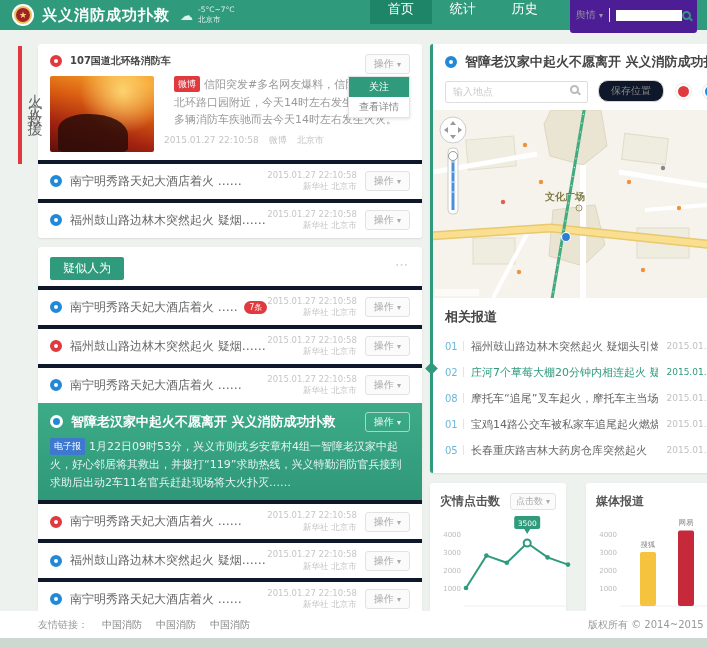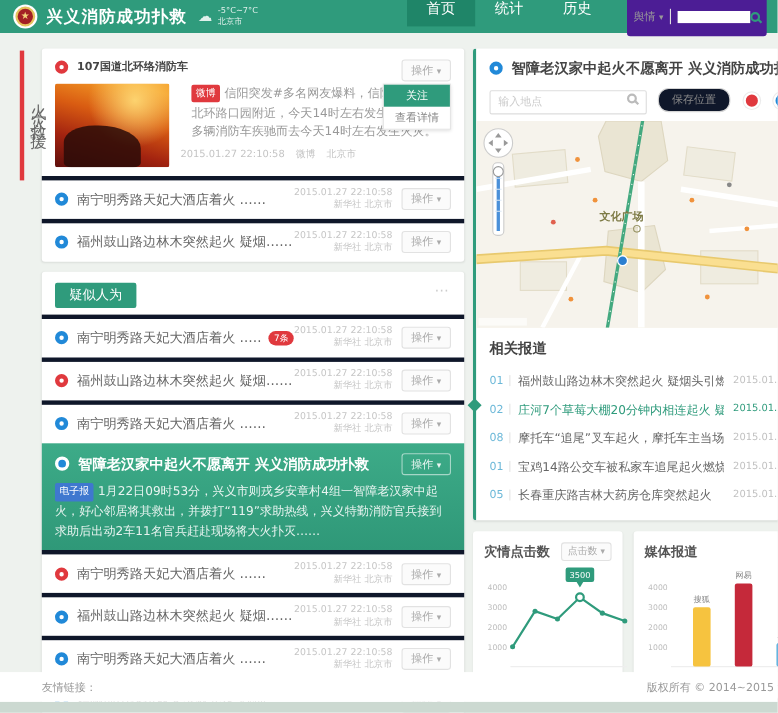--- a/index.html
+++ b/index.html
@@ -105,21 +105,21 @@
   .rel-title { font-size:13px; font-weight:bold; color:#444; margin-bottom:7px; }
   .rel-item { display:flex; align-items:center; height:26px; cursor:pointer; }
   .rel-num { font-size:10px; color:#6cb8d8; width:16px; flex:0 0 auto; }
   .vdiv { width:1px; height:10px; background:#e4e4e4; margin:0 7px 0 2px; flex:0 0 auto; }
   .rel-text { font-size:11px; color:#666; flex:1; white-space:nowrap; overflow:hidden; }
   .rel-date { font-size:9px; color:#c0c0c0; margin-left:8px; white-space:nowrap; flex:0 0 auto; }
   .rel-item.highlight .rel-text, .rel-item.highlight .rel-date { color:#2f9b7c; }
   .notch { position:absolute; left:-6px; top:320px; width:9px; height:9px; background:#2f9b7c; transform:rotate(45deg); }
 
   .charts-row { display:flex; margin-top:10px; }
-  .chart-card { width:136px; height:152px; padding:10px 10px 6px; margin-right:10px; flex:0 0 auto; }
+  .chart-card { width:136px; height:152px; padding:10px 10px 6px; margin-right:20px; flex:0 0 auto; }
   .chart-head { display:flex; align-items:center; justify-content:space-between; }
   .chart-title { font-size:12px; font-weight:bold; color:#555; white-space:nowrap; }
   .mini-dd { font-size:9px; color:#aaa; border:1px solid #e2e2e2; border-radius:3px; padding:1px 5px; background:#fbfbfb; white-space:nowrap; cursor:pointer; font-family:inherit; }
 
   
   .footer { position:absolute; left:0; top:611px; width:707px; height:27px; background:#fff; display:flex; align-items:center; font-size:10px; color:#999; z-index:5; }
   .footer .flabel { margin-left:38px; }
   .flink { margin-left:14px; color:#888; cursor:pointer; }
   .copyright { position:absolute; left:588px; white-space:nowrap; color:#999; }
   .bottom-strip { position:absolute; left:0; top:638px; width:707px; height:10px; background:#ccd9d1; }
@@ -439,17 +439,20 @@
             <text x="90" y="11.399999999999991" fill="#888" font-size="7.5" text-anchor="middle">网易</text>
             <rect x="120" y="70.4" width="16" height="21.599999999999994" rx="2" fill="#2596d1"></rect>
             <text x="128" y="65.4" fill="#888" font-size="7.5" text-anchor="middle">腾讯</text>
           </svg>
       </div>
     </div>
   </div>
 
   <div class="footer">
     <span class="flabel">友情链接：</span>
+    <span>
+      
+    <span class="flink"><span>中国消防</span></span><span class="flink"><span>中国消防</span></span><span class="flink"><span>中国消防</span></span></span>
     <span class="copyright">版权所有 © 2014~2015 消防精报信息平台</span>
   </div>
   <div class="bottom-strip"></div>
 
 </div>
 
 </body></html>

